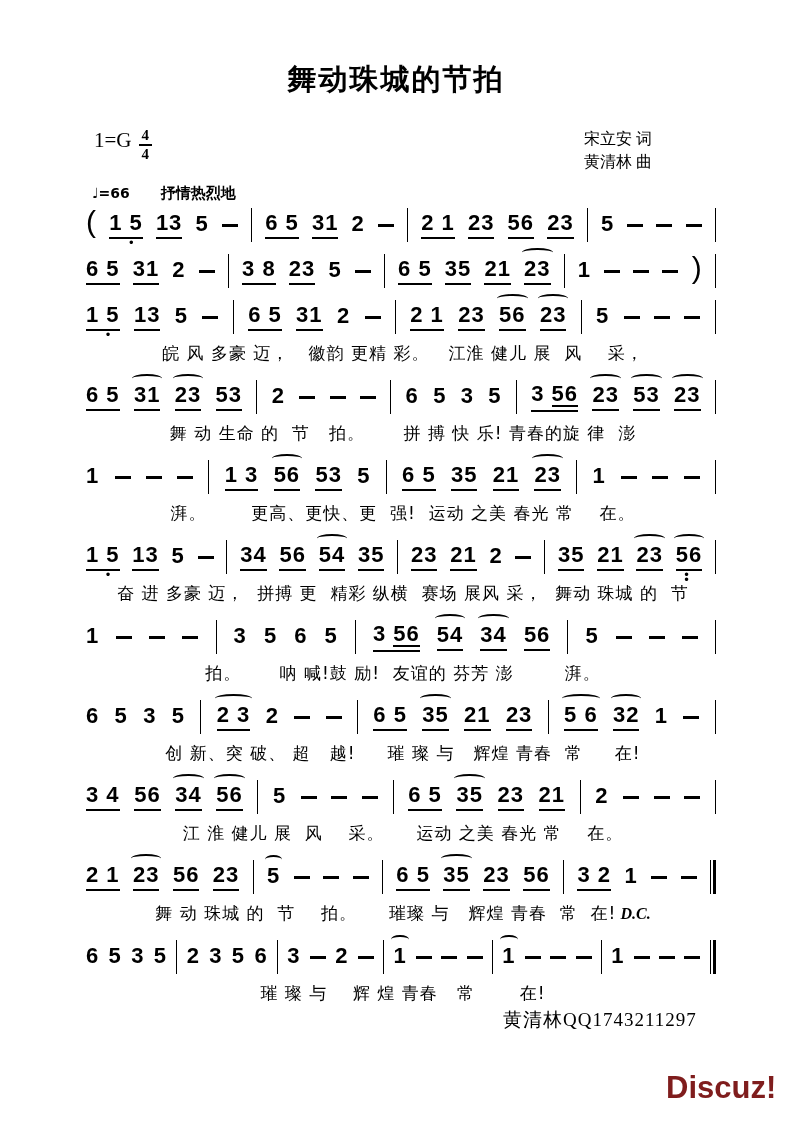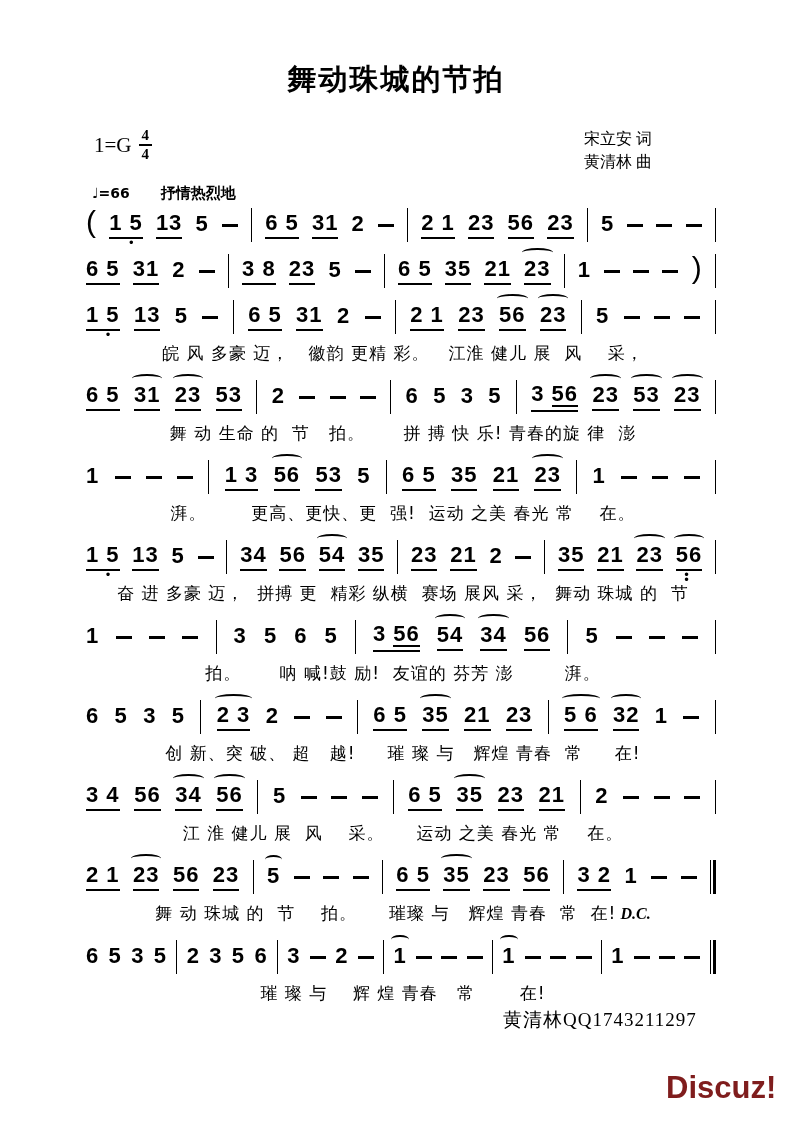--- a/index.html
+++ b/index.html
@@ -1,20 +1,20 @@
 <!DOCTYPE html>
 <html><head>
 <meta charset="utf-8">
 <style>
   html,body{margin:0;padding:0;background:#fff;}
   .page{position:relative;width:792px;height:1121px;background:#fff;overflow:hidden;
         font-family:"DejaVu Sans",sans-serif;color:#000;}
   .title{position:absolute;top:60px;left:0;width:100%;text-align:center;
          font-size:29px;font-weight:bold;letter-spacing:2px;}
-  .keyblock{position:absolute;left:94px;top:128px;display:flex;align-items:center;gap:7px;
+  .keyblock{position:absolute;left:94px;top:128px;display:flex;align-items:flex-start;gap:7px;
             font-family:"Liberation Serif",serif;}
   .tonic{font-size:21px;}
   .meter{display:inline-block;text-align:center;font-weight:bold;font-size:15px;line-height:1;}
   .meter .top{display:block;border-bottom:2px solid #000;padding:0 3px 1px;}
   .meter .bottom{display:block;padding-top:1px;}
   .credits{position:absolute;left:584px;top:127px;font-family:"Liberation Serif",serif;
            font-size:16px;line-height:1.45;}
   .tempo{position:absolute;left:92px;top:184px;font-size:14px;font-weight:bold;}
   .tempo .expr{margin-left:26px;font-size:15px;}
   .score{position:absolute;left:86px;top:203px;width:630px;}

